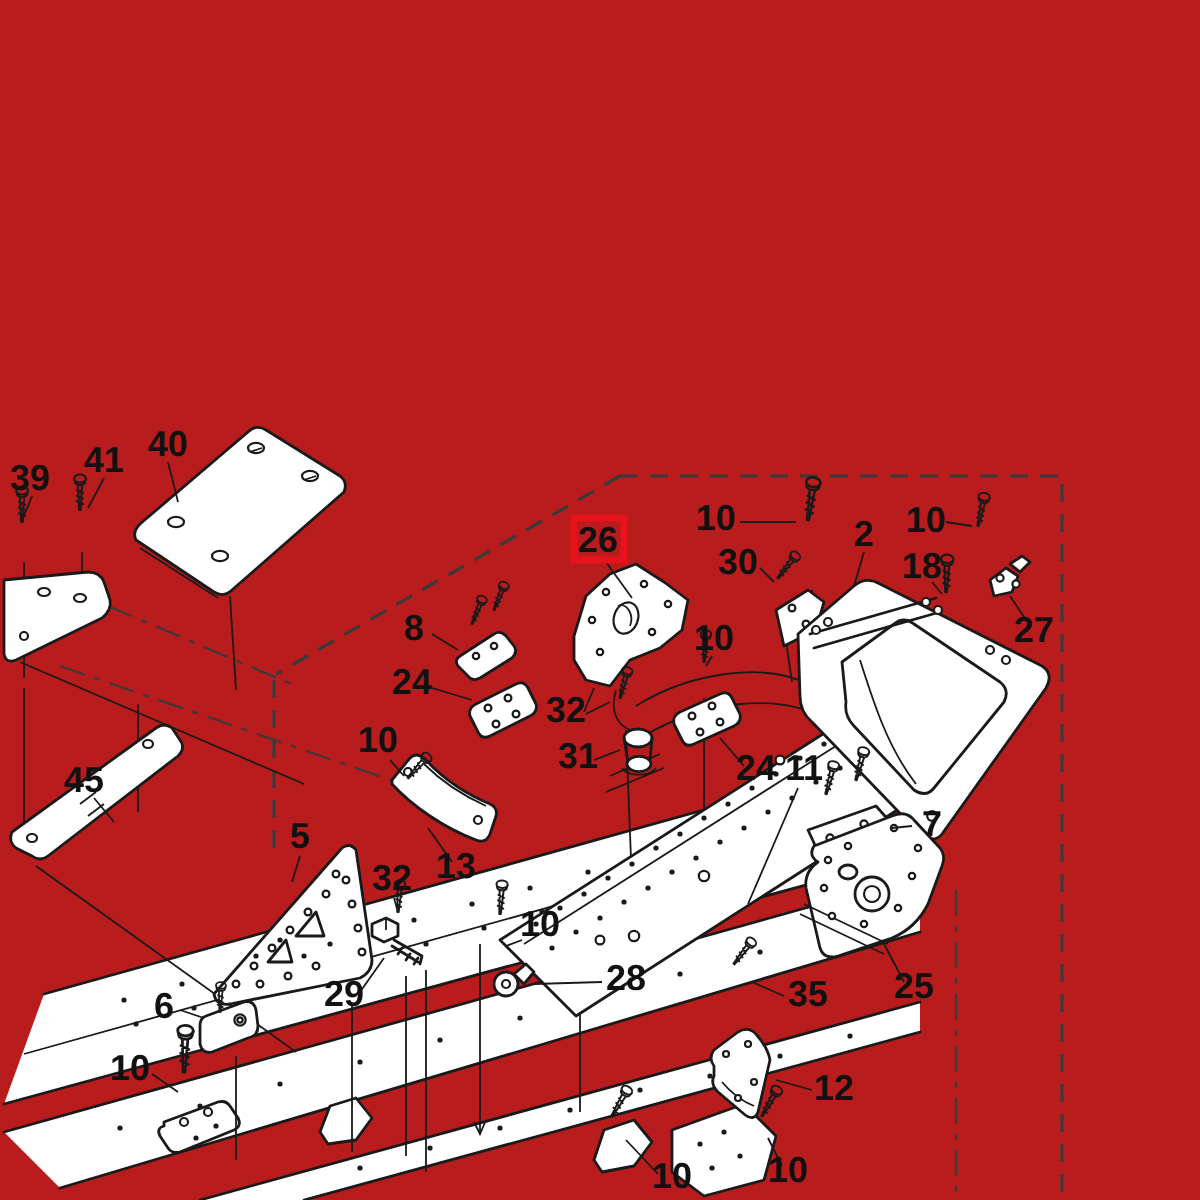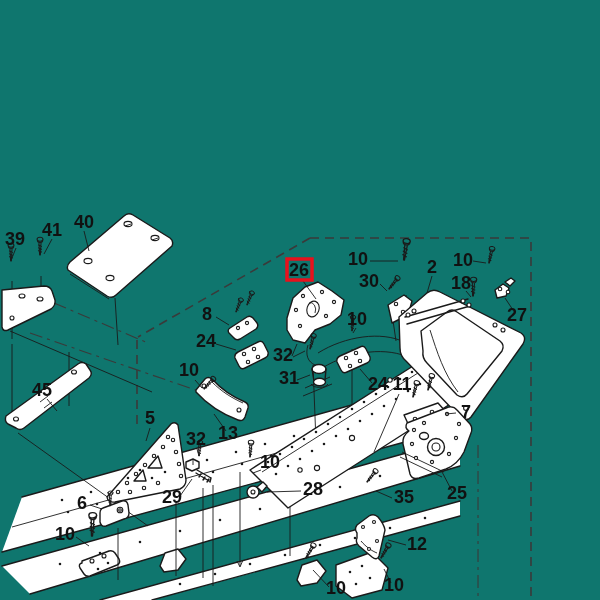--- a/index.html
+++ b/index.html
@@ -1,16 +1,16 @@
 <!DOCTYPE html>
 <html><head>
 <meta charset="utf-8">
 <style>
   html,body{margin:0;padding:0;background:#fff;}
-  .stage{position:relative;width:600px;height:600px;background:#0f766e;overflow:hidden;
+  .stage{position:relative;width:600px;height:600px;background:#b91c1c;overflow:hidden;
          font-family:"Liberation Sans",sans-serif;}
   svg{position:absolute;inset:0;}
   .ln{stroke:#1a1a1a;stroke-width:1.4;fill:none;stroke-linejoin:round;stroke-linecap:round;}
   .fw{stroke:#1a1a1a;stroke-width:1.4;fill:#fff;stroke-linejoin:round;}
   .fwn{fill:#fff;stroke:none;}
   .thin{stroke:#1a1a1a;stroke-width:0.9;fill:none;}
   .dots{stroke:#1a1a1a;stroke-width:2.6;stroke-linecap:round;fill:none;}
   .hole{stroke:#1a1a1a;stroke-width:1.1;fill:#fff;}
   .bound{stroke:#3a3a3a;stroke-width:1.6;fill:none;stroke-dasharray:9 6;}
   .cline{stroke:#3a3a3a;stroke-width:1.1;fill:none;stroke-dasharray:13 5 3 5;}

